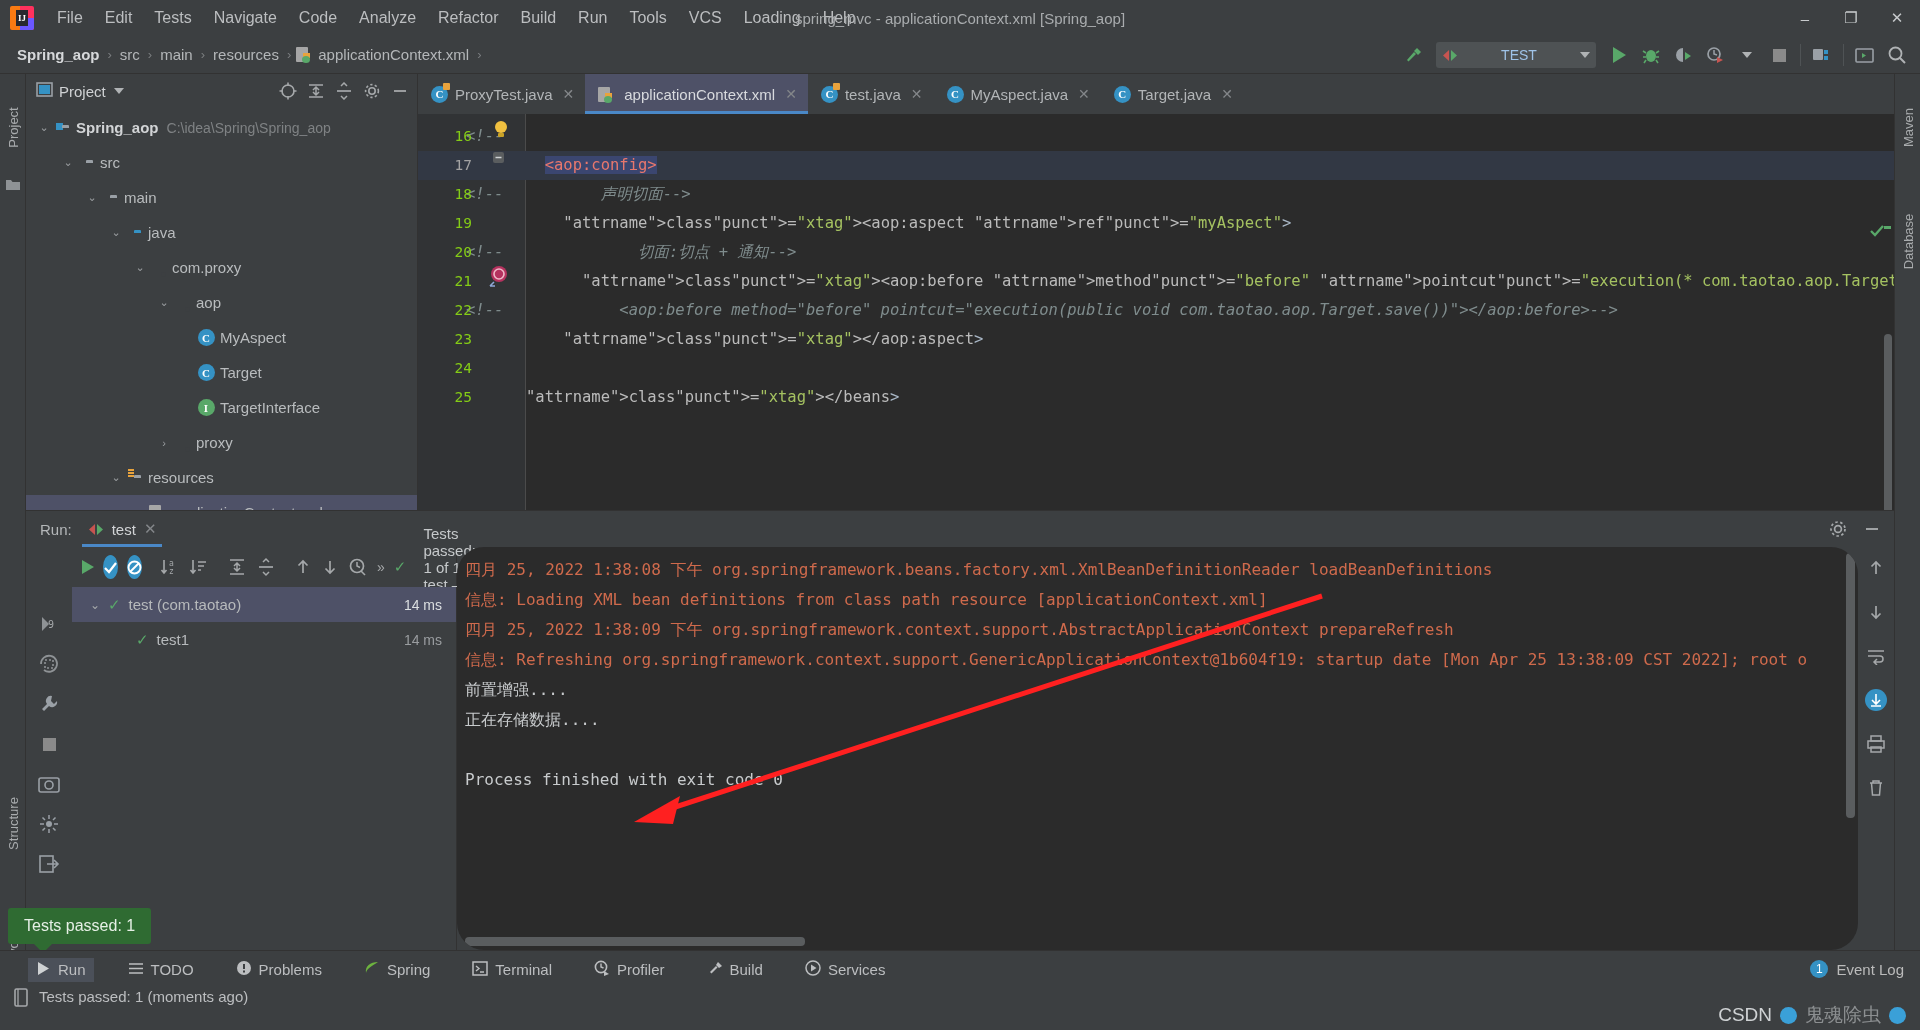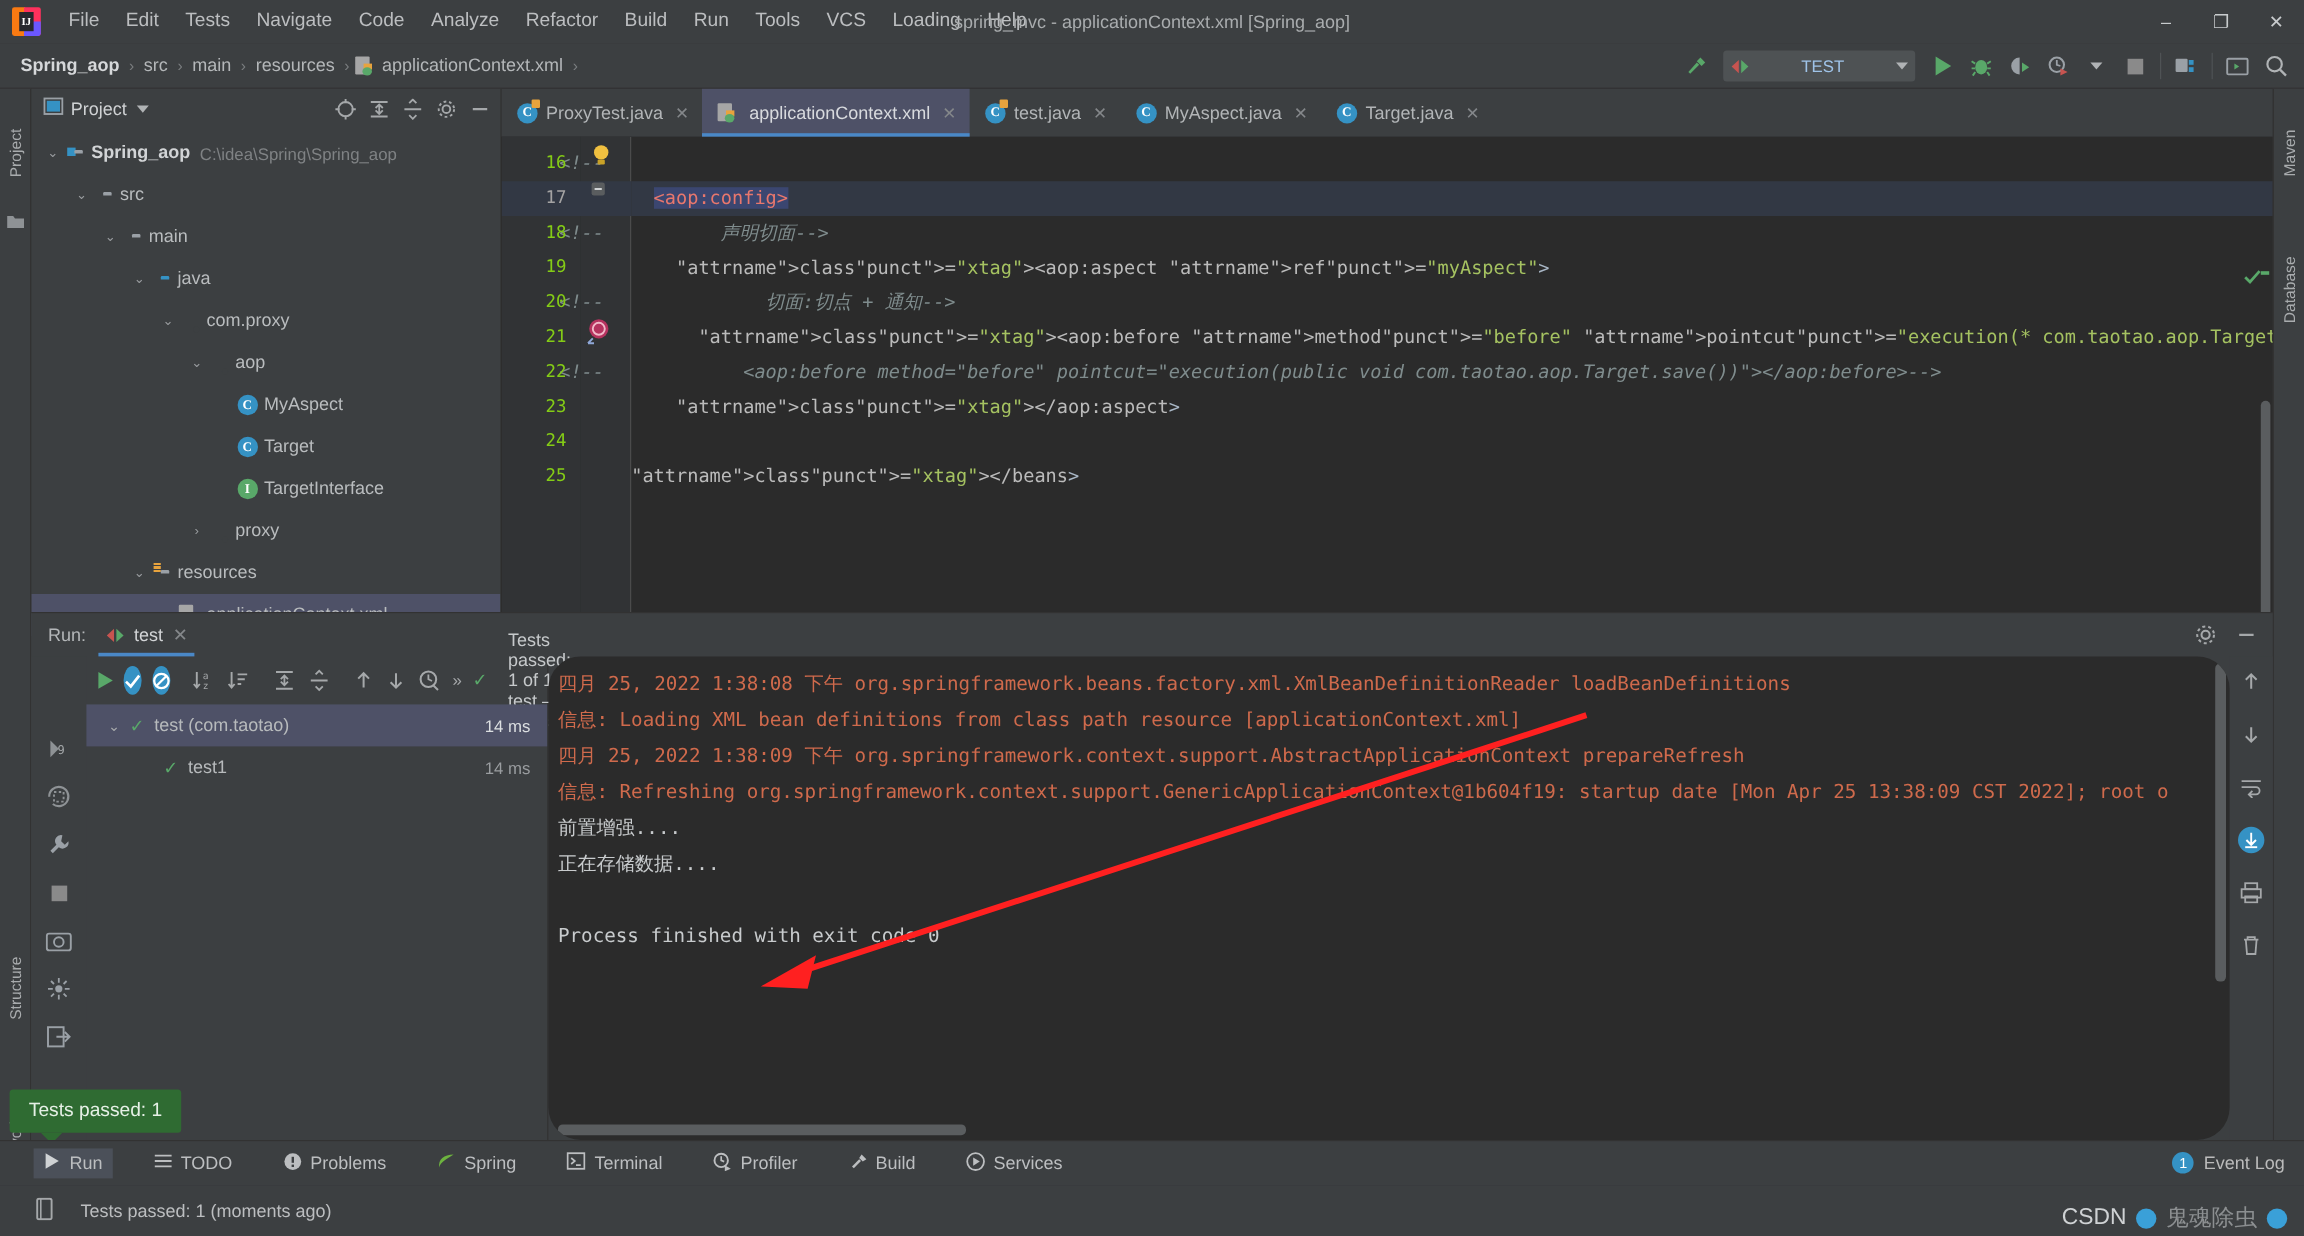--- a/index.html
+++ b/index.html
@@ -163,21 +163,21 @@
   .console-side { width:36px; background:#3c3f41; display:flex; flex-direction:column; align-items:center; padding-top:10px; gap:22px;}
   .cs-ico { width:24px;height:22px;display:flex;align-items:center;justify-content:center;color:#a5a8aa;font-size:15px;}
   .cs-ico.blue { background:#3592c4; border-radius:50%; color:#fff; width:22px; height:22px;}
 
   
   .bottombar { position:absolute; left:0; right:0; bottom:42px; height:38px; background:#3c3f41;
                display:flex; align-items:center; padding-left:28px; gap:26px; border-top:1px solid #323232;}
   .bb { display:flex; align-items:center; gap:7px; font-size:15px; color:#bcbec0; padding:3px 8px;}
   .bb.active { background:#4b5059;}
   .statusbar { position:absolute; left:0; right:0; bottom:0; height:42px; background:#3c3f41;
-               display:flex; align-items:center; padding-left:28px; gap:21px; font-size:15px; color:#bcbec0;}
+               display:flex; align-items:flex-start; padding-left:12px; gap:9px; font-size:15px; color:#bcbec0;}
   .evtlog { position:absolute; right:0; bottom:42px; display:flex; align-items:center; gap:8px; padding:0 16px; height:38px; font-size:15px;}
   .badge1 { width:18px;height:18px;border-radius:50%;background:#3592c4;color:#fff;font-size:12px;
             display:flex;align-items:center;justify-content:center;}
 
   .tooltip-green {
     position:absolute; left:8px; bottom:86px; background:#2f6b32; color:#e6f0e6; font-size:16px;
     padding:9px 16px; border-radius:3px;
   }
   .tooltip-green:after {
     content:""; position:absolute; left:26px; bottom:-9px; width:0;height:0;

